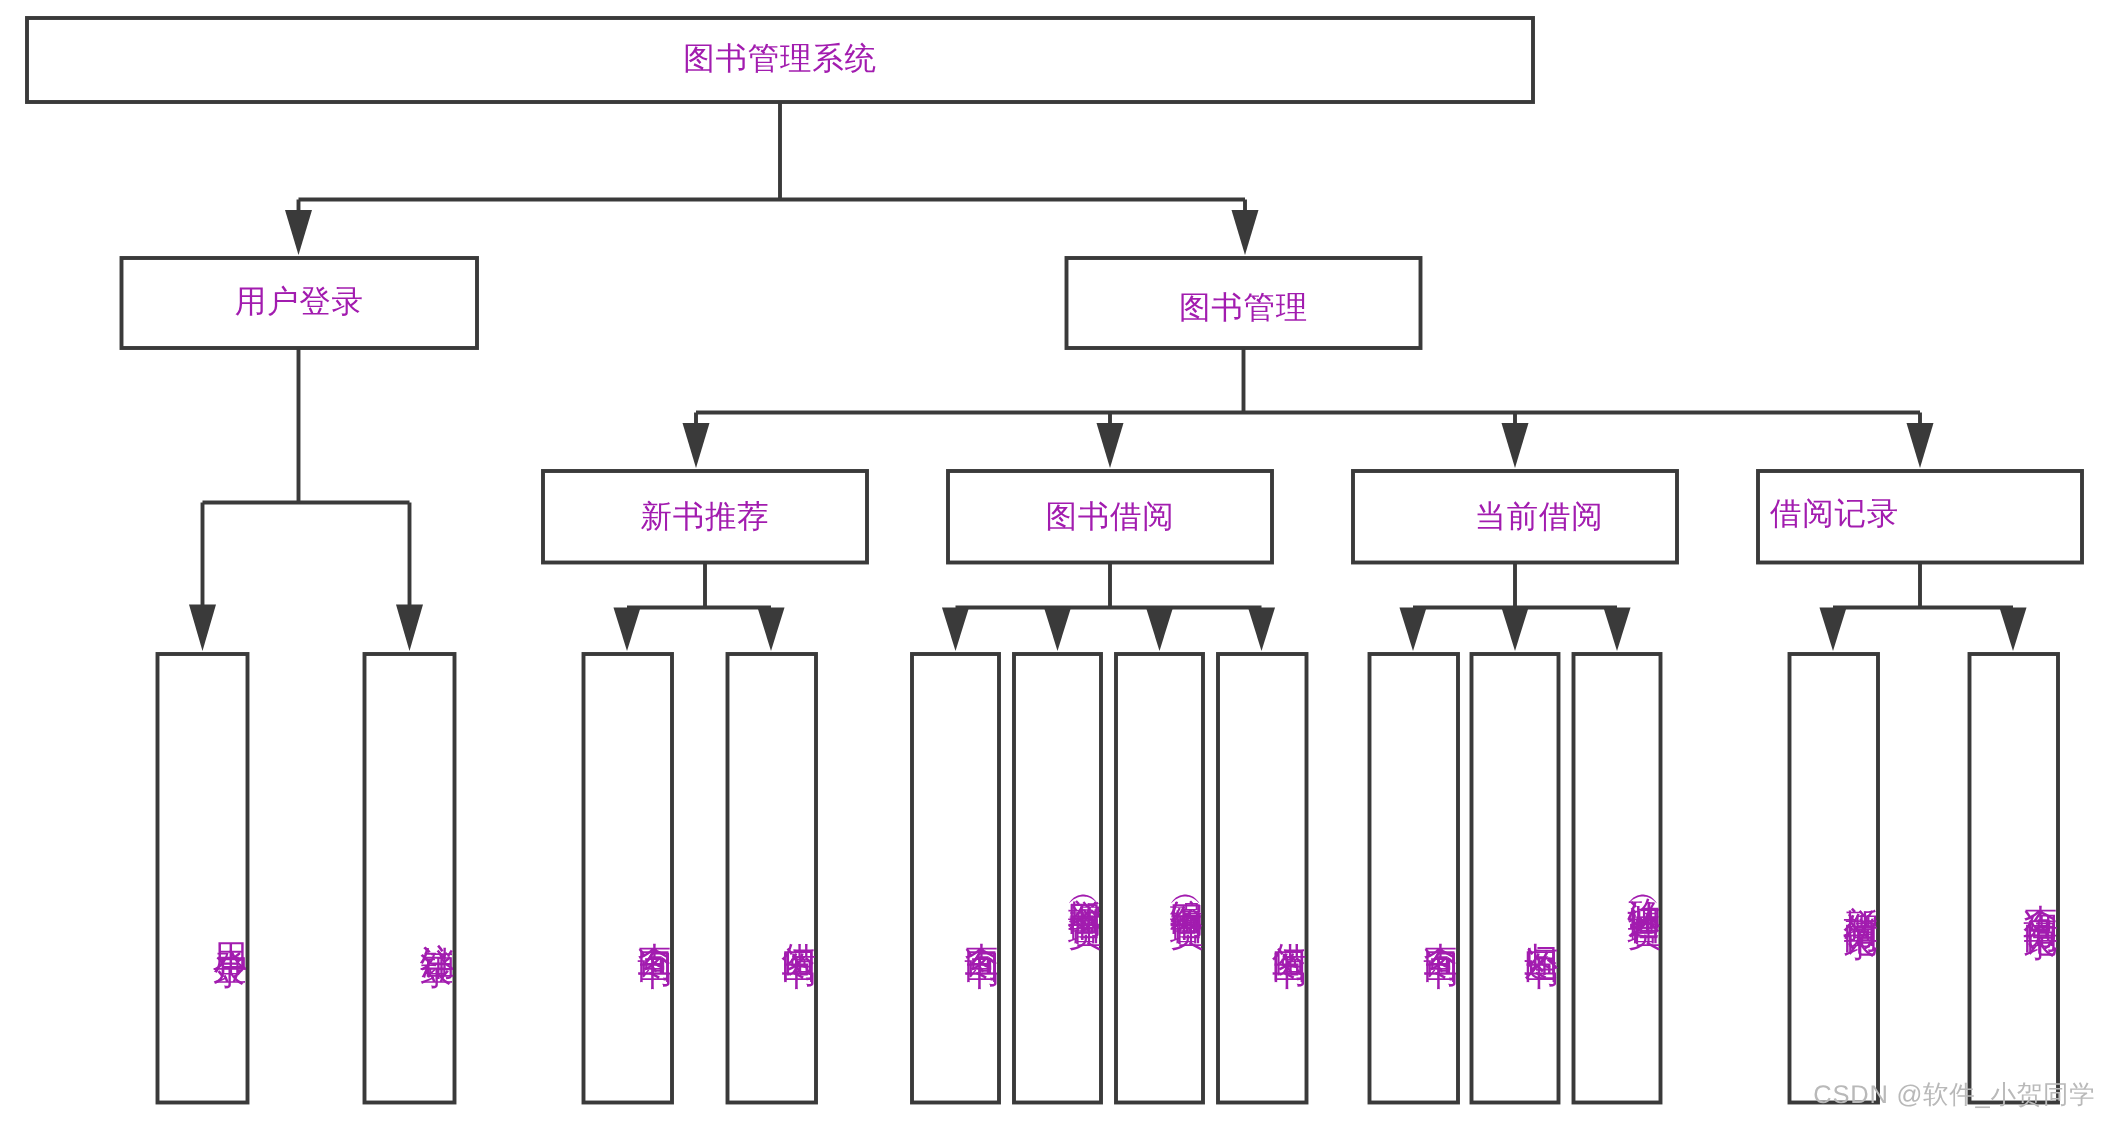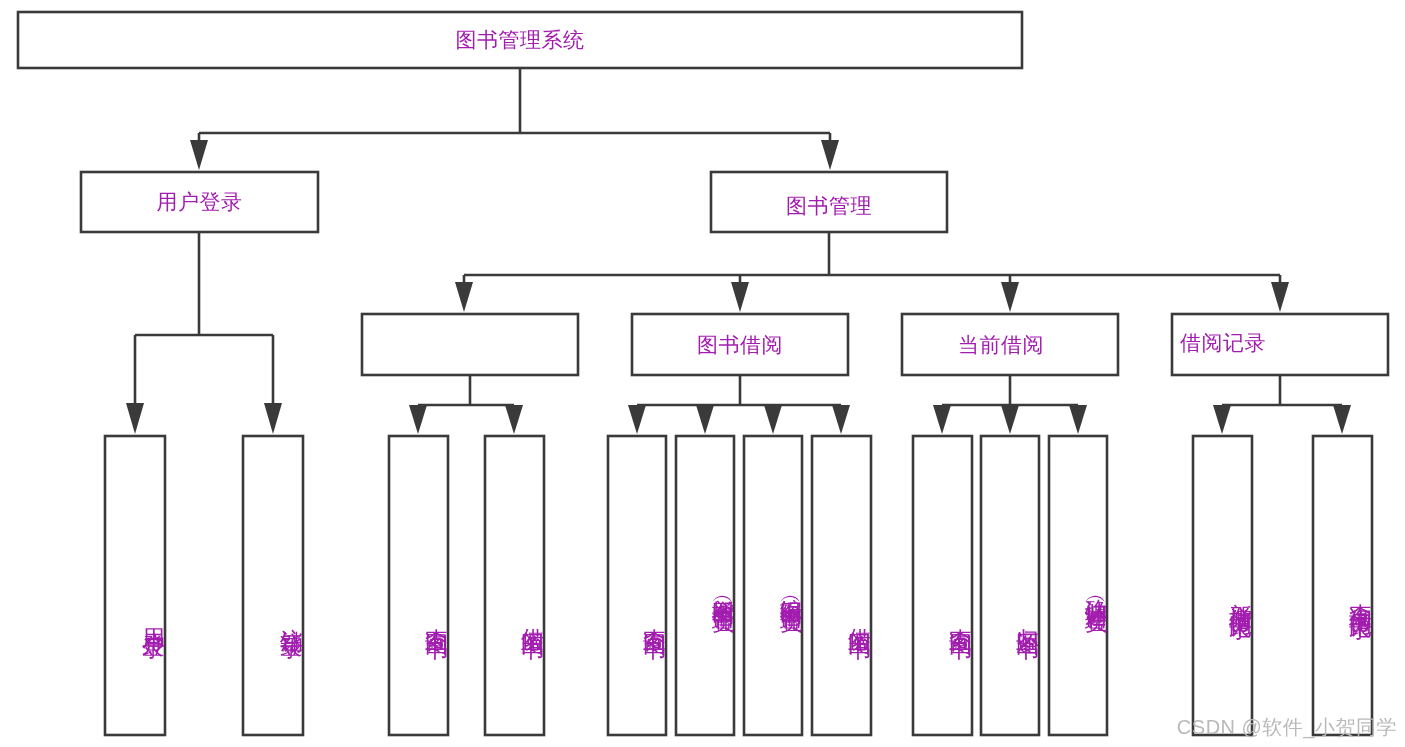--- a/index.html
+++ b/index.html
@@ -64,21 +64,21 @@
     align-items: flex-start;
     justify-content: center;
     padding-top: 4px;
     box-sizing: border-box;
   }
   .node-label.vert.tall-text { font-size: 22px; letter-spacing: 2px; }
   .watermark {
     position: absolute;
     right: 8px;
     bottom: 6px;
-    font-size: 20px;
+    font-size: 17px;
     color: #b9b9b9;
     font-family: "Liberation Sans", "DejaVu Sans", sans-serif;
     white-space: nowrap;
     letter-spacing: 0.5px;
   }
 </style>
 </head>
 <body>
 
 <div id="diagram-root">
@@ -174,22 +174,23 @@
 
     <rect class="node-box" x="1193" y="436" width="59" height="299"></rect>
     <rect class="node-box" x="1313" y="436" width="59" height="299"></rect>
   </svg>
 
   <div class="node-label horiz" style="left:18px; top:12px; width:1004px; height:56px;">图书管理系统</div>
 
   <div class="node-label horiz" style="left:81px; top:172px; width:237px; height:60px;">用户登录</div>
   <div class="node-label horiz" style="left:711px; top:172px; width:236px; height:68px;">图书管理</div>
 
+  <div class="node-label horiz" style="left:362px; top:314px; width:216px; height:61px;">新书推荐</div>
   <div class="node-label horiz" style="left:632px; top:314px; width:216px; height:61px;border-radius:14px;">图书借阅</div>
-  <div class="node-label horiz" style="left:873px; top:314px; width:256px; height:61px;">当前借阅</div>
+  <div class="node-label horiz" style="left:898px; top:314px; width:256px; height:61px;">当前借阅</div>
   <div class="node-label horiz" style="left:1115px; top:314px; width:216px; height:58px;">借阅记录</div>
 
   <div class="node-label vert" style="left:105px; top:492px; width:60px; height:243px;">用户登录</div>
   <div class="node-label vert" style="left:243px; top:492px; width:60px; height:243px;">注销登录</div>
 
   <div class="node-label vert" style="left:389px; top:492px; width:59px; height:243px;">查询图书</div>
   <div class="node-label vert" style="left:485px; top:492px; width:59px; height:243px;">借阅图书</div>
 
   <div class="node-label vert" style="left:608px; top:492px; width:58px; height:243px;">查询图书</div>
   <div class="node-label vert tall-text" style="left:676px; top:440px; width:58px; height:295px;">新增图书（管理员）</div>

